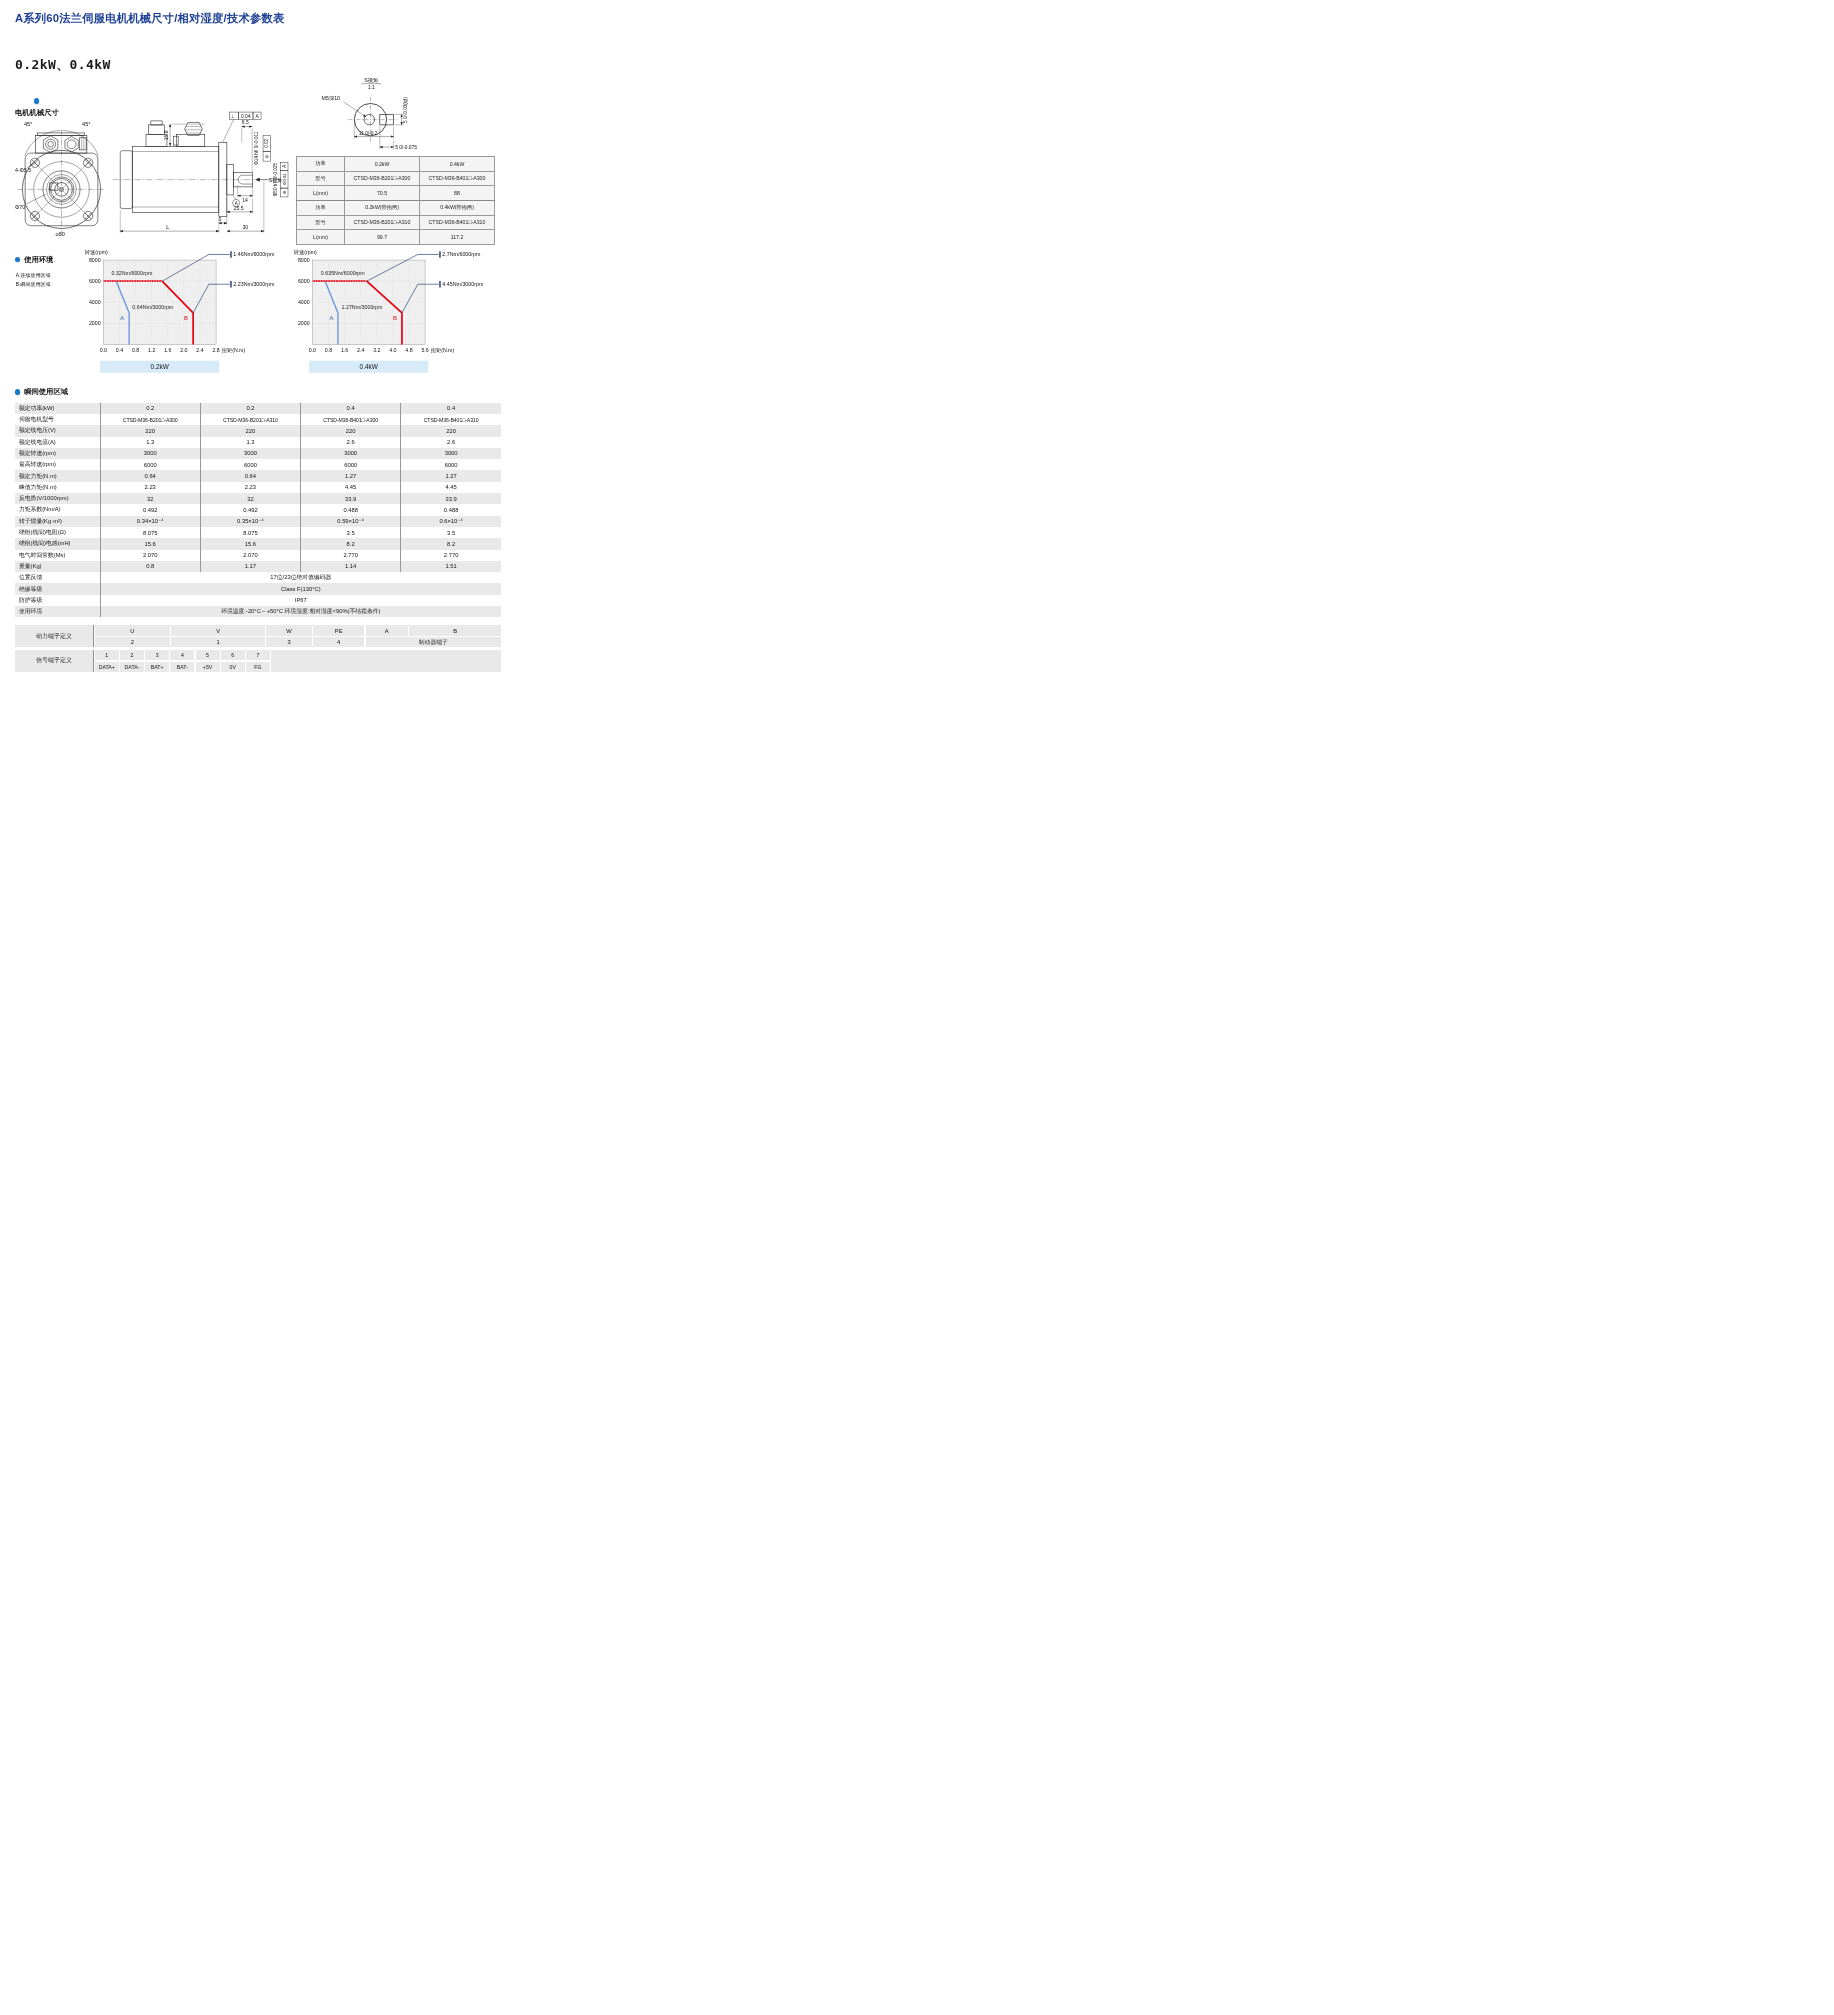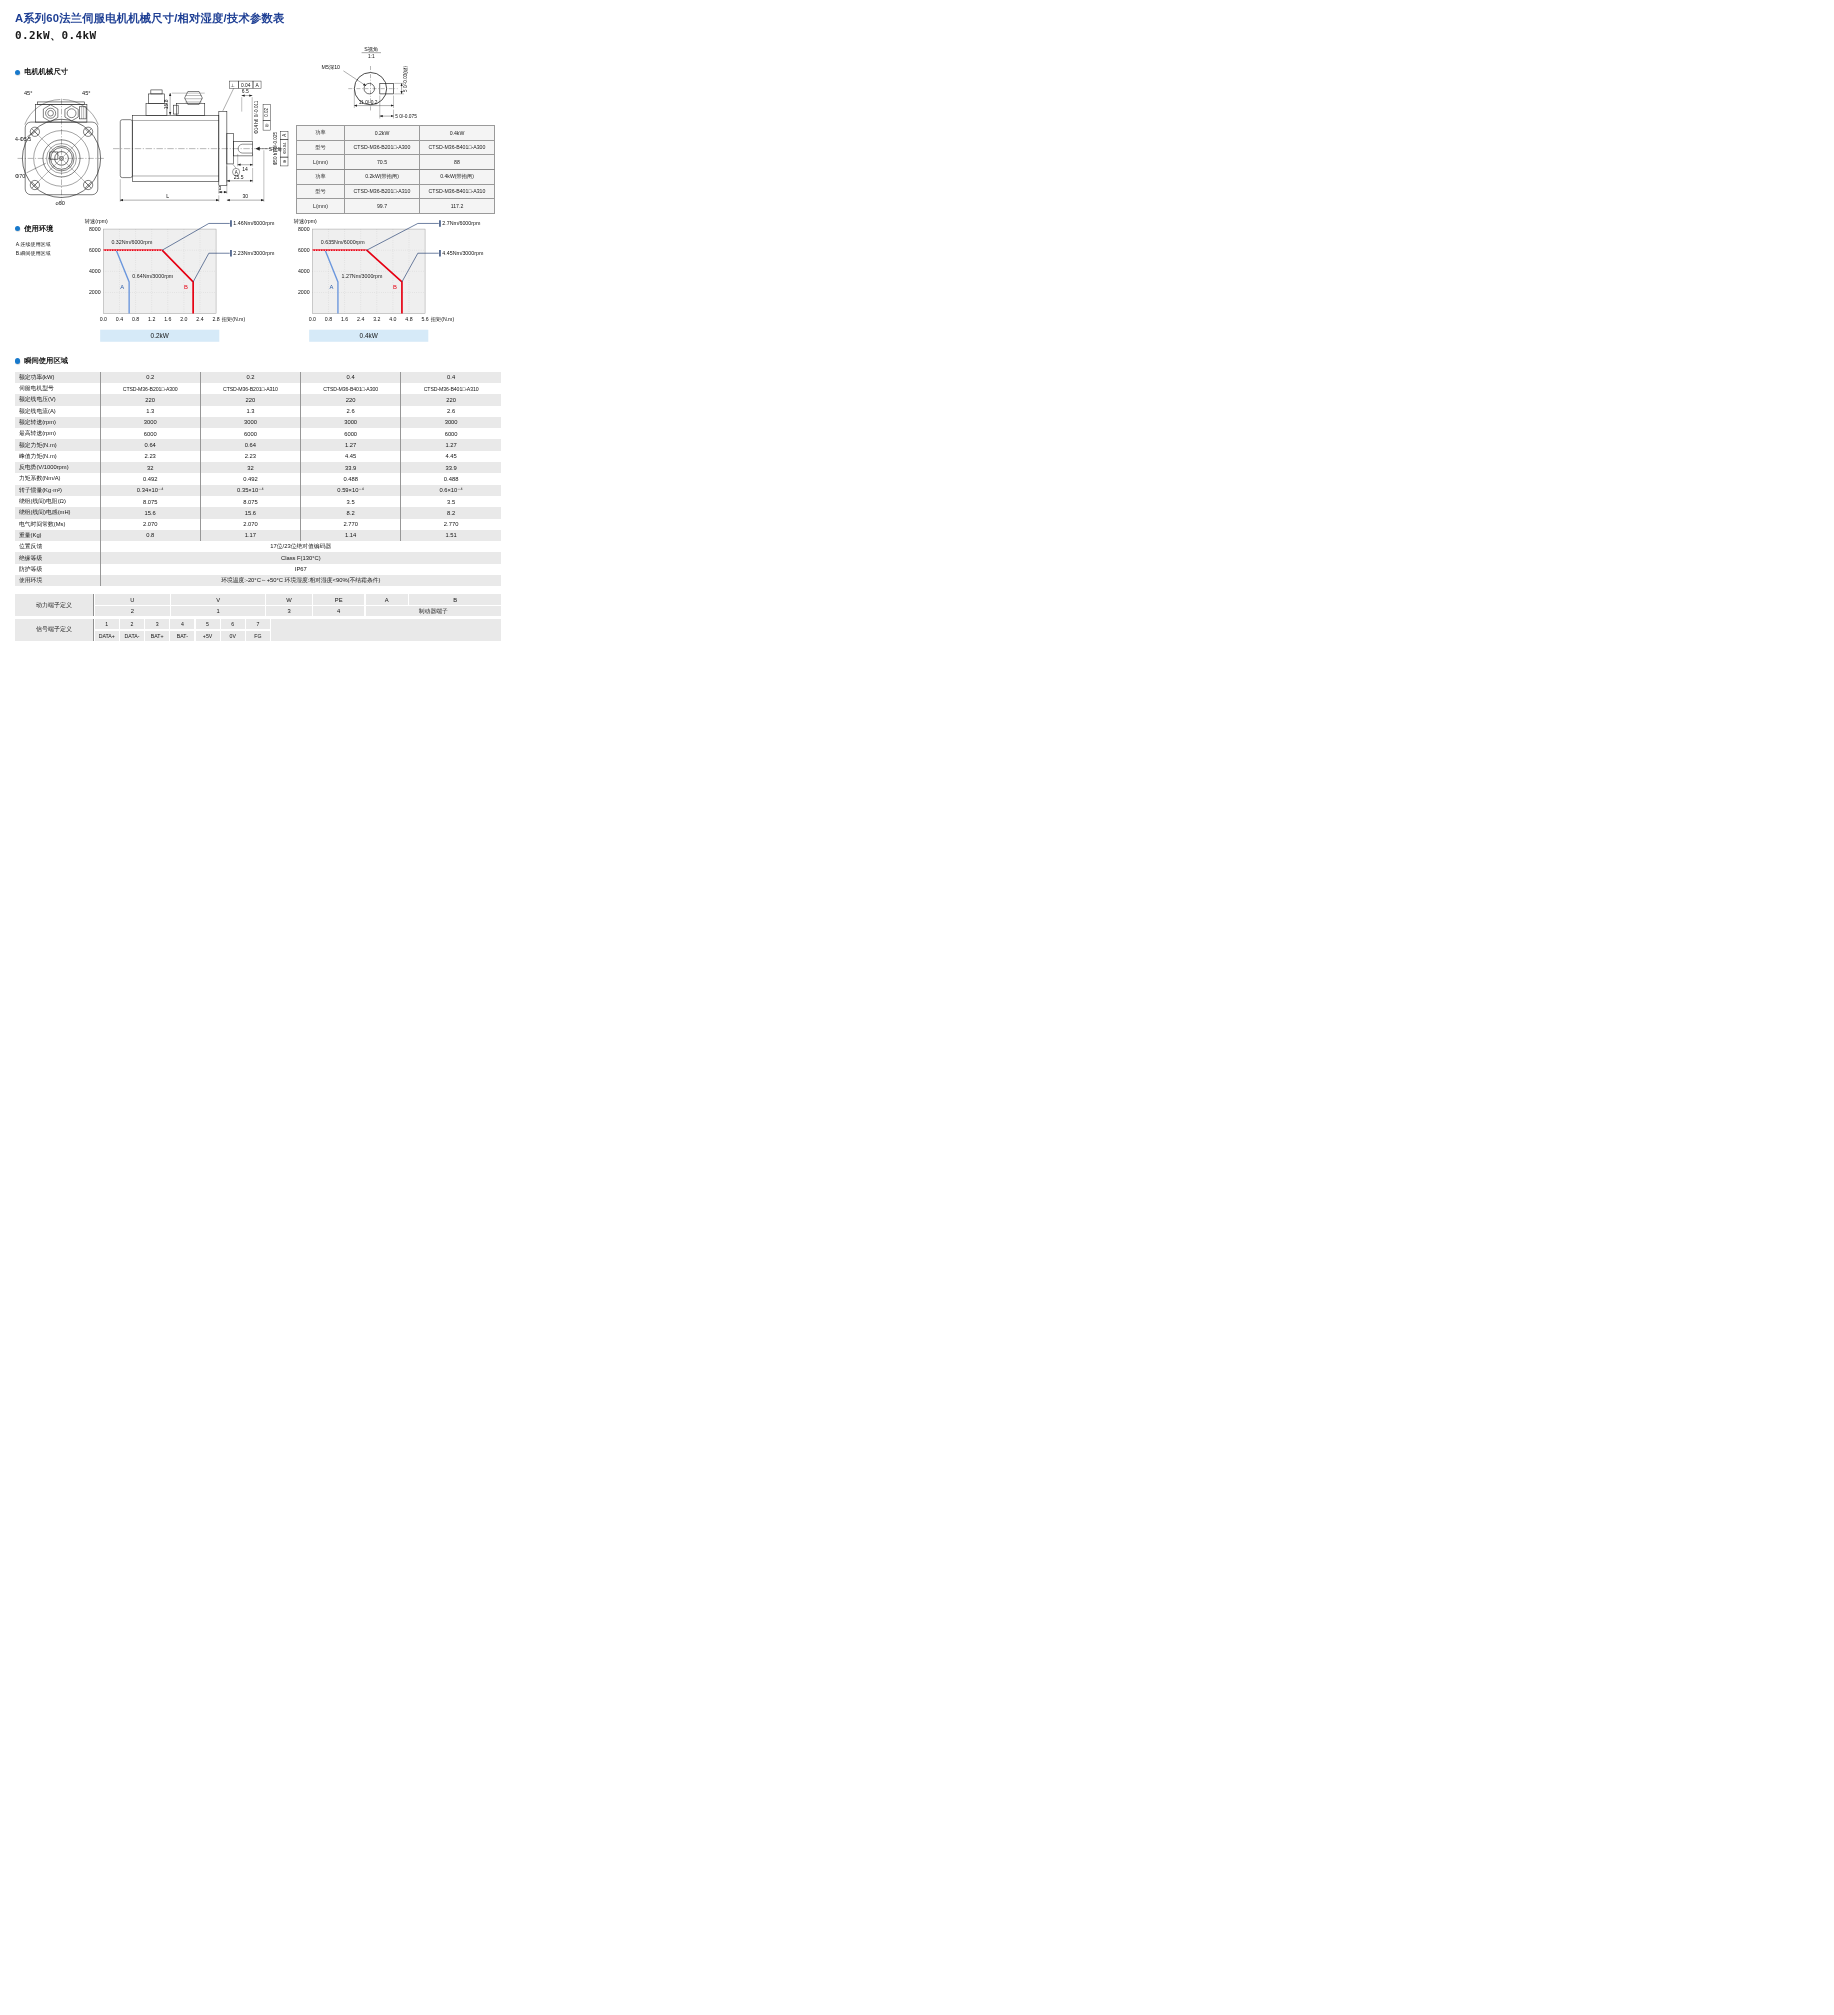--- a/index.html
+++ b/index.html
@@ -1,24 +1,24 @@
 <!DOCTYPE html>
 <html style="font-size:6.4px"><head>
 <meta charset="utf-8">
 <style>
   html,body{margin:0;padding:0;background:#fff;}
   body{width:516px;color:#1a1a1a;font-family:"Liberation Sans","DejaVu Sans",sans-serif;}
   .page{padding:8.9px 15px 18.5px;}
   .title{color:#1e3f94;font-size:11.3px;font-weight:bold;margin:2.4px 0 0;letter-spacing:0.2px;}
-  .subtitle{font-family:"DejaVu Sans Mono",monospace;font-size:11px;font-weight:600;margin-top:2px;letter-spacing:0.4px;}
+  .subtitle{font-family:"DejaVu Sans Mono",monospace;font-size:13px;font-weight:600;margin-top:30px;letter-spacing:0.4px;}
   .bullet-head{display:flex;align-items:center;gap:4px;font-size:7.3px;font-weight:bold;color:#111;}
   .dot{width:5.2px;height:5.2px;border-radius:50%;background:#1779cc;box-shadow:0.4px 0.8px 0.8px rgba(0,0,0,.18);flex:0 0 auto;}
   
   .mech{position:relative;height:162px;margin-top:1.6px;}
-  .mech .bullet-head{position:absolute;left:0;top:22.6px;}
+  .mech .bullet-head{position:absolute;left:0;top:22.6px;flex-direction:column;}
   svg.draw{position:absolute;overflow:visible;}
   #svg-front{left:0;top:40px;}
   #svg-side{left:94px;top:32px;}
   #svg-detail{left:305px;top:0;}
   svg.draw text{fill:#111;font-family:"Liberation Sans","DejaVu Sans",sans-serif;}
   .dim-table{position:absolute;left:281px;top:80px;border-collapse:collapse;}
   .dim-table th,.dim-table td{border:0.4px solid #9a9a9a;background:#f4f4f4;font-size:5.2px;font-weight:normal;height:11.7px;text-align:center;color:#1c1c1c;}
   .dim-table th{width:45px;}
   .dim-table td{width:72px;}
   .dim-table tr.thick th,.dim-table tr.thick td{border-top:1.2px double #8a8a8a;}

